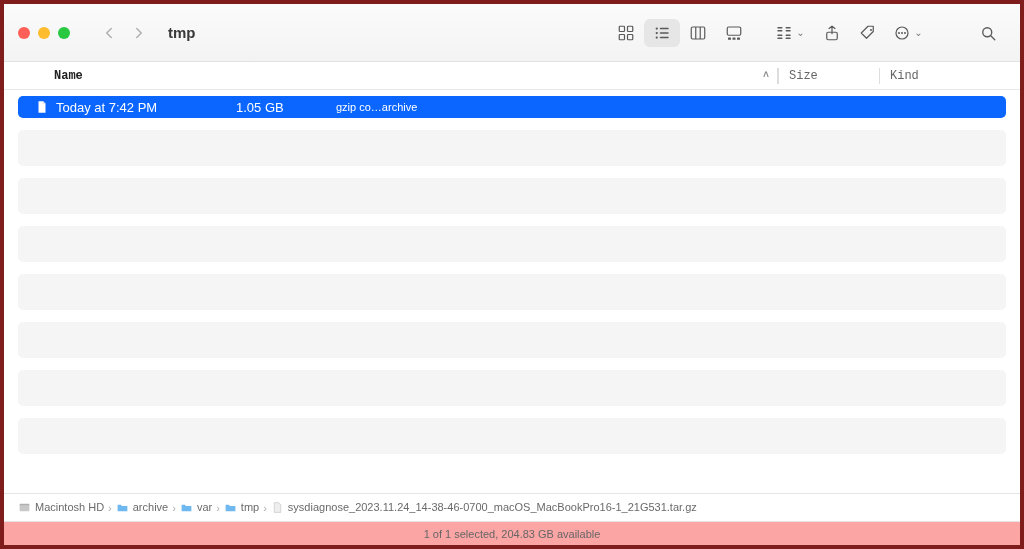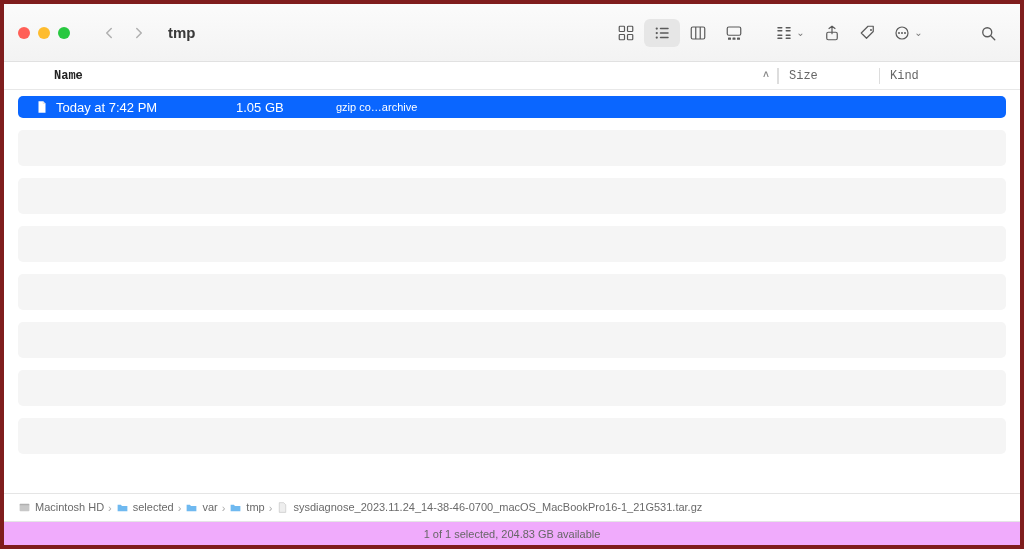--- a/index.html
+++ b/index.html
@@ -34,21 +34,21 @@
   .row .fname { flex: 1; font-size: 13px; white-space: nowrap; overflow: hidden; text-overflow: ellipsis; padding-right: 50px;}
   .row .fdate { width: 180px; font-size: 13px; }
   .row .fsize { width: 100px; font-size: 13px; text-align: left; padding-right: 16px;}
   .row .fkind { width: 140px; font-size: 11px; white-space: nowrap; overflow: hidden; text-overflow: ellipsis; padding-right: 8px;}
   .row.empty { height: 36px; }
   .row.spacer-row { background: transparent; height: 12px; margin: 0; }
   .pathbar { height: 28px; border-top: 1px solid #e5e5e5; display: flex; align-items: center; padding: 0 14px; font-size: 11px; color: #6a6a6a; gap: 4px; }
   .pathbar .crumb { display: flex; gap: 4px; }
   .pathbar .pchev { color: #aaa; }
   .pathbar svg { width: 13px; height: 13px; }
-  .statusbar { height: 24px; border-top: 1px solid #e5e5e5; background: #f0abfc; display: flex; align-items: center; justify-content: center; font-size: 11px; color: #666; }
+  .statusbar { height: 24px; border-top: 1px solid #e5e5e5; background: #fca5a5; display: flex; align-items: center; justify-content: center; font-size: 11px; color: #666; }
   .folder-icon { fill: #6fb9f0; }
 </style>
 </head>
 <body>
 
 <div class="window">
 
   <div class="toolbar">
     <div class="traffic">
       <div class="dot red"></div>
@@ -198,21 +198,21 @@
           <rect x="3" y="7" width="18" height="12" rx="1.5" fill="#c8c8c8"></rect>
           <rect x="3" y="5" width="18" height="3" rx="1" fill="#b0b0b0"></rect>
         </svg>
       <span>Macintosh HD</span>
     </span>
     <span class="pchev">›</span>
     <span class="crumb">
       <svg viewBox="0 0 24 24">
           <path d="M3 7h6l2 2h10v10H3z" class="folder-icon"></path>
         </svg>
-      <span>selected</span>
+      <span>archive</span>
     </span>
     <span class="pchev">›</span>
     <span class="crumb">
       <svg viewBox="0 0 24 24">
           <path d="M3 7h6l2 2h10v10H3z" class="folder-icon"></path>
         </svg>
       <span>var</span>
     </span>
     <span class="pchev">›</span>
     <span class="crumb">

